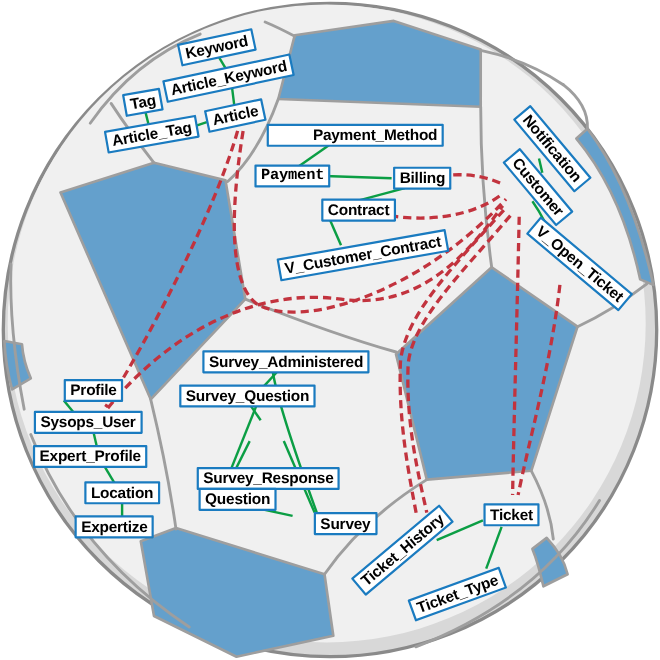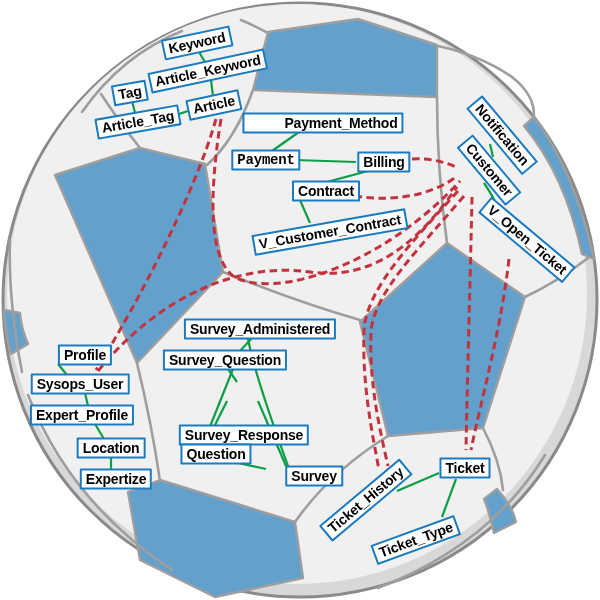--- a/index.html
+++ b/index.html
@@ -109,21 +109,21 @@
       <div class="node" style="left: 384px; top: 162px; transform: translate(-50%, -50%) rotate(0deg); border-color: rgb(26, 123, 192); text-align: right;">Billing</div>
       <div class="node" style="left: 302px; top: 191px; transform: translate(-50%, -50%) rotate(0deg); border-color: rgb(26, 123, 192); margin-left: 24px;">Contract</div>
       <div class="node" style="left: 330px; top: 232px; transform: translate(-50%, -50%) rotate(-10deg); border-color: rgb(26, 123, 192);">V_Customer_Contract</div>
       <div class="node" style="left: 502px; top: 135px; transform: translate(-50%, -50%) rotate(50deg); border-color: rgb(26, 123, 192);">Notification</div>
       <div class="node" style="left: 489px; top: 170px; transform: translate(-50%, -50%) rotate(50deg); border-color: rgb(26, 123, 192);">Customer</div>
       <div class="node" style="left: 527px; top: 240px; transform: translate(-50%, -50%) rotate(40deg); border-color: rgb(26, 123, 192);">V_Open_Ticket</div>
       <div class="node" style="left: 53px; top: 355px; transform: translate(-50%, -50%) rotate(0deg); border-color: rgb(26, 123, 192); margin-left: 32px;">Profile</div>
       <div class="node" style="left: 80px; top: 384px; transform: translate(-50%, -50%) rotate(0deg); border-color: rgb(26, 123, 192);">Sysops_User</div>
       <div class="node" style="left: 82px; top: 415px; transform: translate(-50%, -50%) rotate(0deg); border-color: rgb(26, 123, 192);">Expert_Profile</div>
       <div class="node" style="left: 111px; top: 448px; transform: translate(-50%, -50%) rotate(0deg); border-color: rgb(26, 123, 192);">Location</div>
-      <div class="node" style="left: 116px; top: 479px; transform: translate(-50%, -50%) rotate(0deg); border-color: rgb(26, 123, 192);">Expertize</div>
+      <div class="node" style="left: 104px; top: 479px; transform: translate(-50%, -50%) rotate(0deg); border-color: rgb(26, 123, 192);">Expertize</div>
       <div class="node" style="left: 260px; top: 329px; transform: translate(-50%, -50%) rotate(0deg); border-color: rgb(26, 123, 192);">Survey_Administered</div>
       <div class="node" style="left: 225px; top: 360px; transform: translate(-50%, -50%) rotate(0deg); border-color: rgb(26, 123, 192);">Survey_Question</div>
       <div class="node" style="left: 244px; top: 391px; transform: translate(-50%, -50%) rotate(0deg); border-color: rgb(26, 123, 192); margin-top: 44px;">Survey_Response</div>
       <div class="node" style="left: 200px; top: 454px; transform: translate(-50%, -50%) rotate(0deg); border-color: rgb(26, 123, 192); margin-left: 16px;">Question</div>
       <div class="node" style="left: 290px; top: 476px; transform: translate(-50%, -50%) rotate(0deg); border-color: rgb(26, 123, 192); margin-left: 24px;">Survey</div>
       <div class="node" style="left: 366px; top: 500px; transform: translate(-50%, -50%) rotate(-40deg); border-color: rgb(26, 123, 192);">Ticket_History</div>
       <div class="node" style="left: 465px; top: 468px; transform: translate(-50%, -50%) rotate(0deg); border-color: rgb(26, 123, 192);">Ticket</div>
       <div class="node" style="left: 416px; top: 540px; transform: translate(-50%, -50%) rotate(-20deg); border-color: rgb(26, 123, 192);">Ticket_Type</div>
     </div>
 </div>

